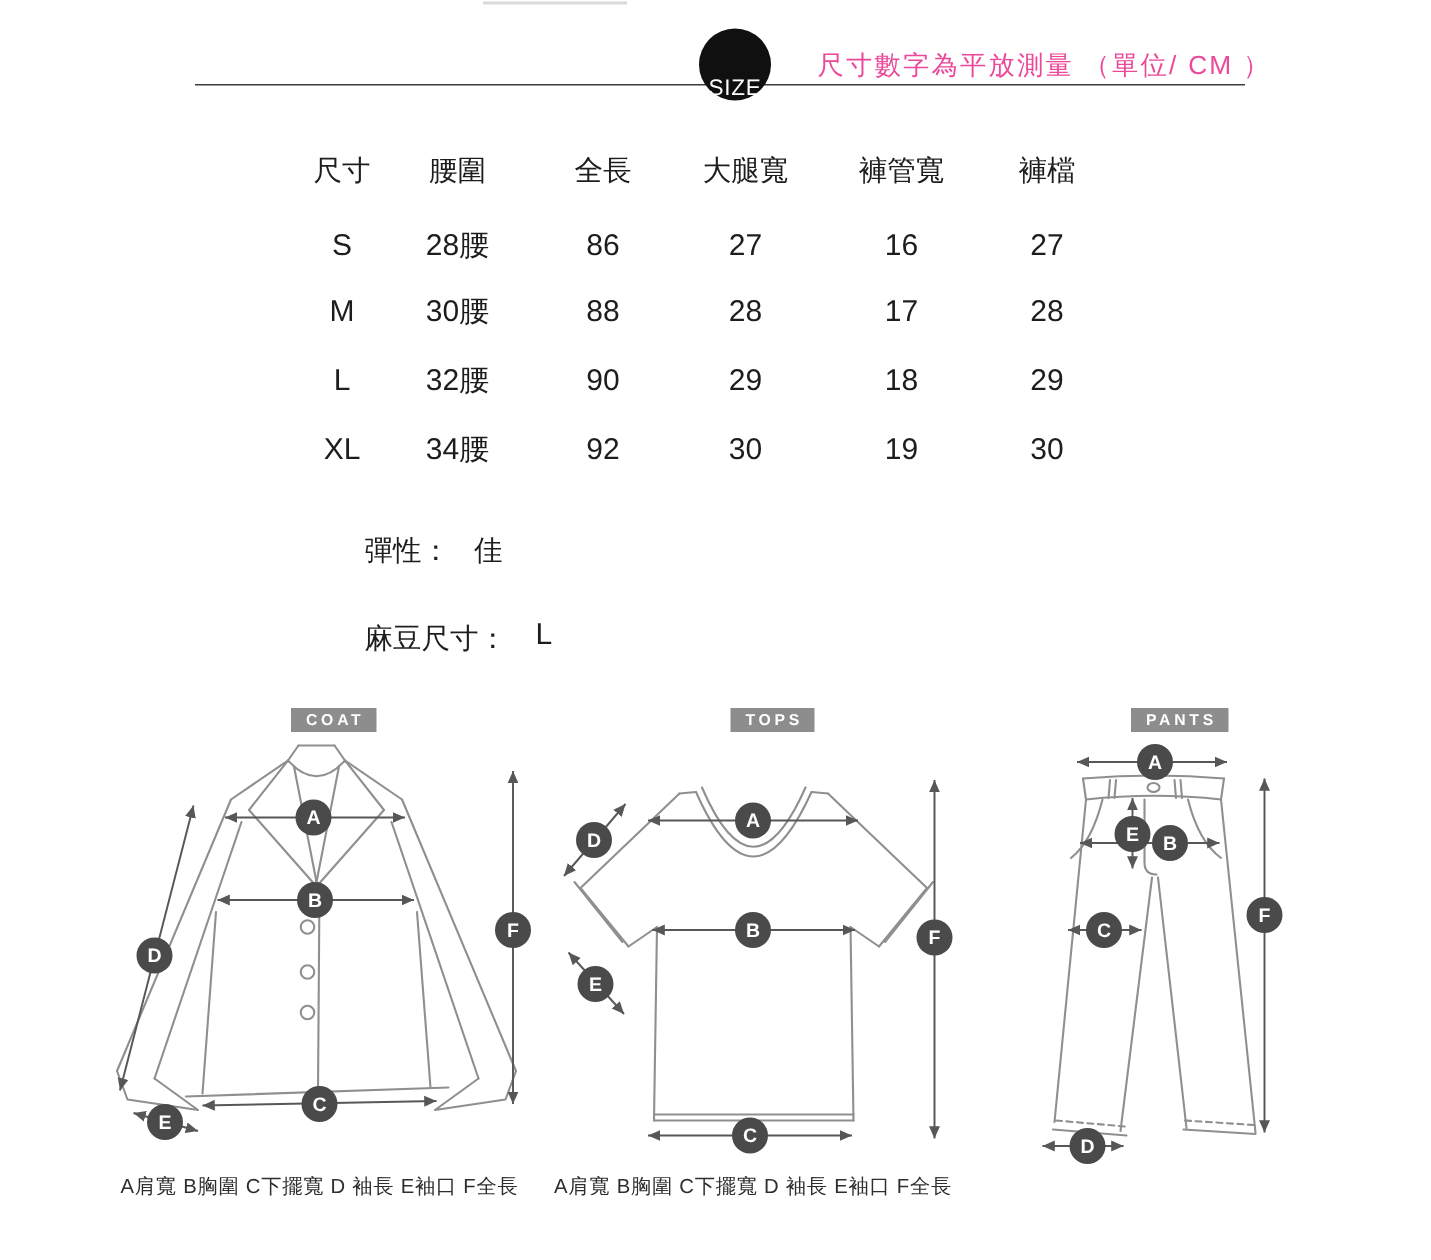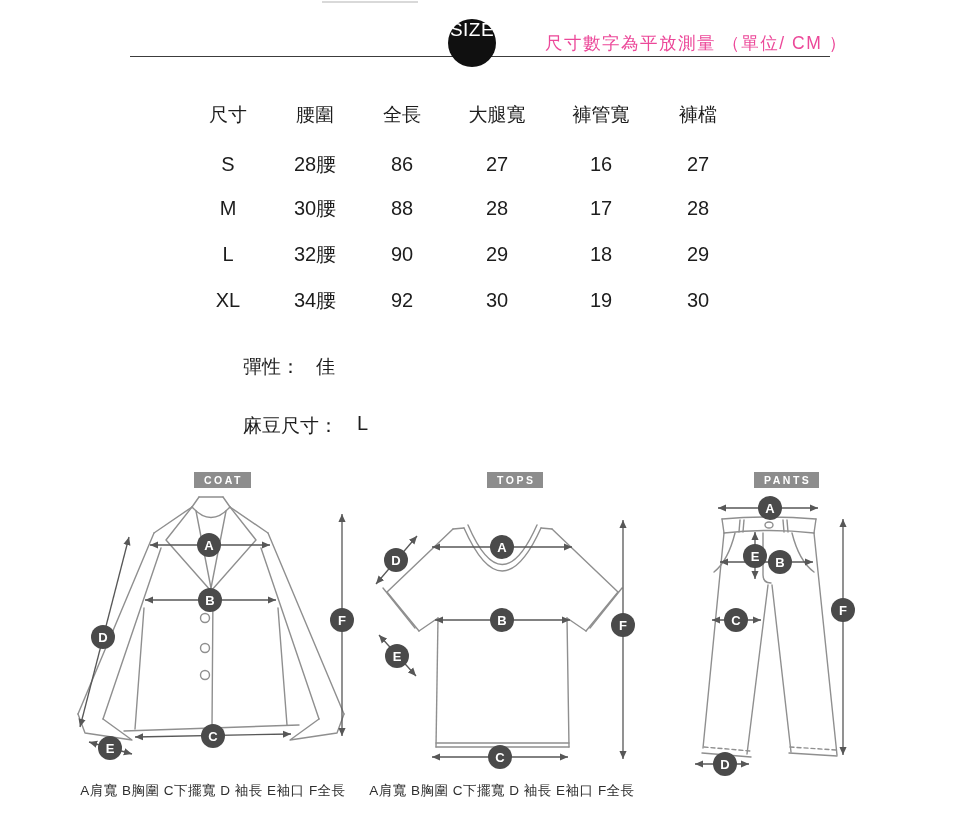--- a/index.html
+++ b/index.html
@@ -10,32 +10,32 @@
     overflow:hidden;
   }
   .abs { position:absolute; }
 
   
   .top-crop { left:322px; top:1px; width:96px; border-top:2px solid #d9d9d9; }
 
   
   .header-rule { left:130px; top:56px; width:700px; border-top:1.5px solid #3c3c3c; }
   .size-badge {
-    left:448px; top:19px; width:48px; height:48px; border-radius:50%;
-    background:#101010; color:#fff; display:flex; align-items:flex-start; justify-content:center;
-    font-size:19px; font-weight:300; letter-spacing:.5px; z-index:2;
+    left:466px; top:19px; width:48px; height:48px; border-radius:50%;
+    background:#101010; color:#fff; display:flex; align-items:flex-end; justify-content:center;
+    font-size:15px; font-weight:300; letter-spacing:.5px; z-index:2;
   }
   .header-note { left:545px; top:31px; font-size:17.5px; letter-spacing:1.5px; color:#ec4899; white-space:nowrap; }
 
   
   .trow { position:absolute; left:0; width:954px; height:26px; line-height:26px; }
   .trow span { position:absolute; transform:translateX(-50%); white-space:nowrap; }
   .thead span { font-size:19px; color:#1d1d1d; }
   .tdata span { font-size:20px; color:#1d1d1d; }
-  .c0{left:228px;} .c1{left:315px;} .c2{left:402px;} .c3{left:497px;} .c4{left:601px;} .c5{left:698px;}
+  .c0{left:228px;} .c1{left:305px;} .c2{left:402px;} .c3{left:497px;} .c4{left:601px;} .c5{left:698px;}
   .r-head{top:102px;} .r-0{top:151px;} .r-1{top:195px;} .r-2{top:241px;} .r-3{top:287px;}
 
   
   .note-line { position:absolute; font-size:19px; color:#1d1d1d; white-space:nowrap; }
   .elastic-label { left:243px; top:354px; }
   .elastic-value { left:316px; top:354px; }
   .model-label { left:243px; top:413px; }
   .model-size  { left:357px; top:412px; font-size:20px; }
   .model-note  { left:408px; top:413px; }
 

